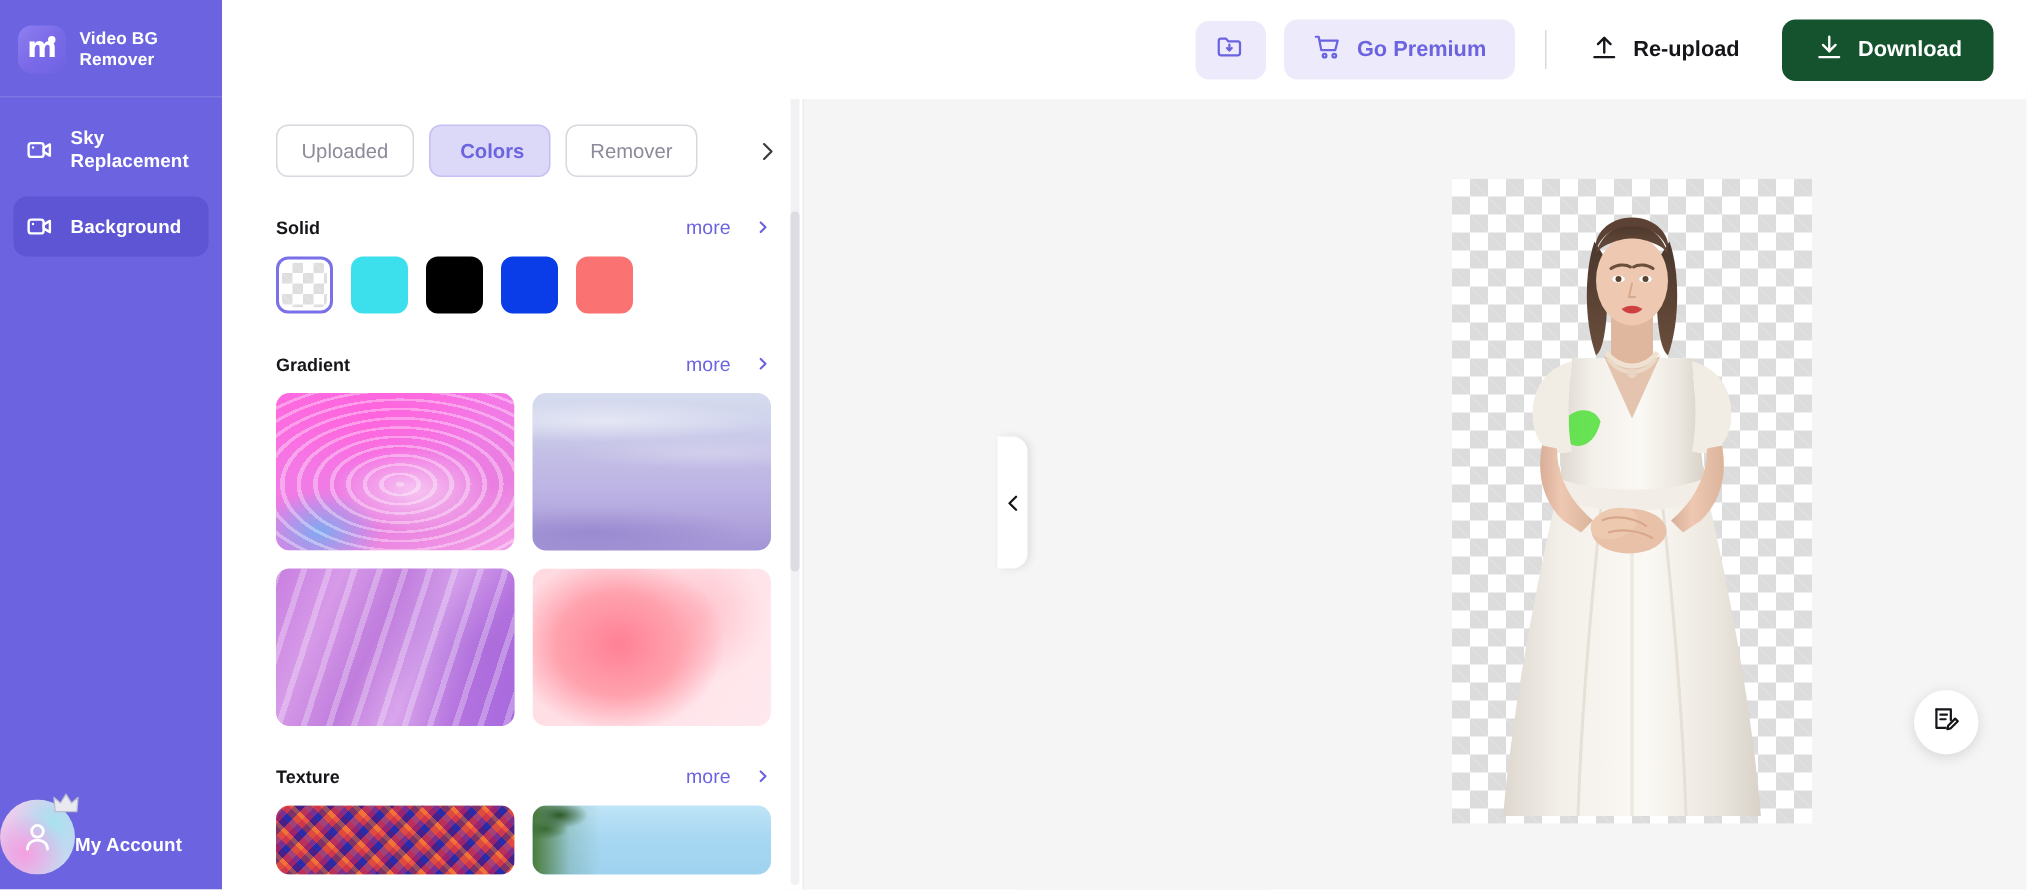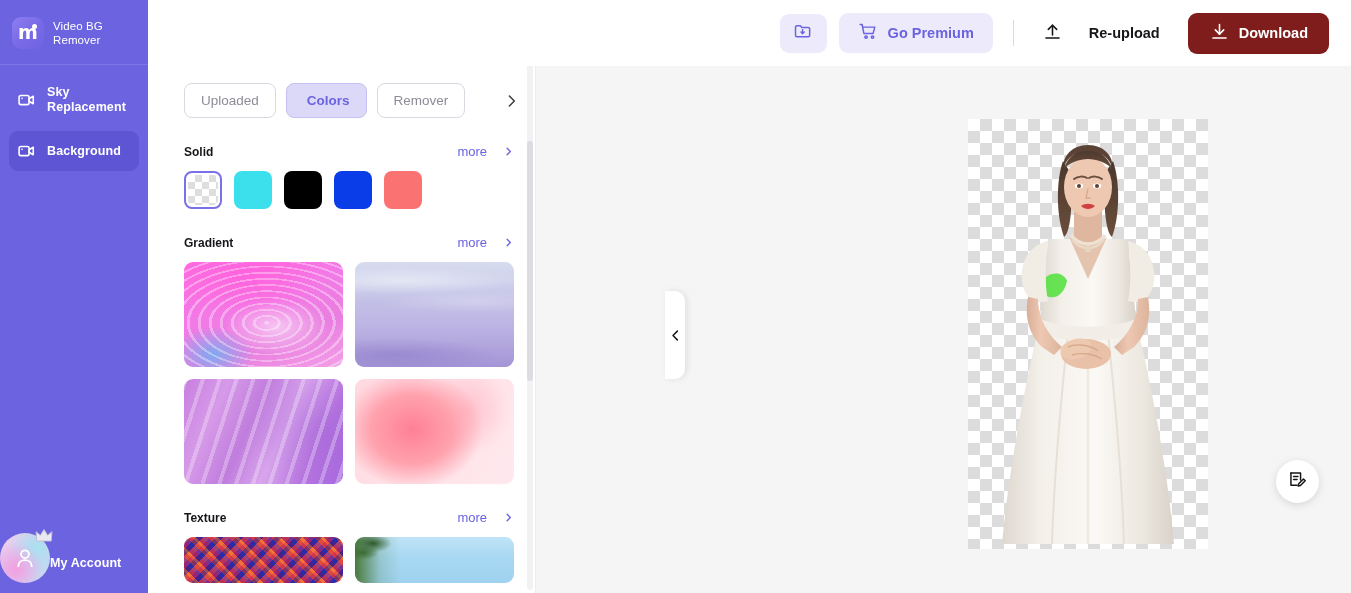--- a/index.html
+++ b/index.html
@@ -28,21 +28,21 @@
   }
   .brand-logo .m {
     color: #fff; font-size: 19px; font-weight: 700; line-height: 1;
     font-family: "DejaVu Sans", sans-serif; margin-top: -1px;
   }
   .brand-logo .dot {
     position: absolute; width: 5px; height: 5px; border-radius: 50%;
     background: #fff; top: 7px; right: 7px;
   }
   .brand-text {
-    color: #fff; font-size: 11.5px; font-weight: 400; line-height: 1.25;
+    color: #fff; font-size: 11.5px; font-weight: 700; line-height: 1.25;
     letter-spacing: .1px; white-space: pre-line;
   }
   .side-sep { height: 1px; background: rgba(255,255,255,0.12); margin: 15px 0 10px 0; }
 
   .nav { padding: 0 9px; }
   .nav-item {
     display: flex; align-items: center; gap: 10px;
     border-radius: 9px; padding: 10px 8px;
     color: #fff; font-size: 12.5px; font-weight: 700; line-height: 1.2;
     cursor: pointer; margin-bottom: 6px; letter-spacing: .1px;
@@ -84,26 +84,26 @@
     display: flex; align-items: center; justify-content: center; cursor: pointer;
     margin-right: 12px;
   }
   .go-premium {
     height: 40px; border-radius: 9px; background: #edebfb;
     display: flex; align-items: center; gap: 9px; padding: 0 19px; cursor: pointer;
     color: #6b63e0; font-size: 14.5px; font-weight: 700;
   }
   .hdr-divider { width: 1px; height: 26px; background: #d9d9e3; margin: 0 20px; }
   .reupload {
-    display: flex; align-items: center; gap: 26px; cursor: pointer;
+    display: flex; align-items: center; gap: 9px; cursor: pointer;
     color: #16161a; font-size: 14.5px; font-weight: 700; padding: 6px 8px;
     margin-right: 20px;
   }
   .download-btn {
-    height: 41px; border-radius: 9px; background: #7f1d1d;
+    height: 41px; border-radius: 9px; background: #14532d;
     display: flex; align-items: center; gap: 9px; padding: 0 21px; cursor: pointer;
     color: #fff; font-size: 14.5px; font-weight: 700;
   }
 
   
   .panel {
     position: absolute; left: 15px; top: 58px; width: 373px; height: 535px;
     background: #fff; border-top: 1px solid #ececf1; border-right: 1px solid #ececf1;
     overflow: hidden;
   }

